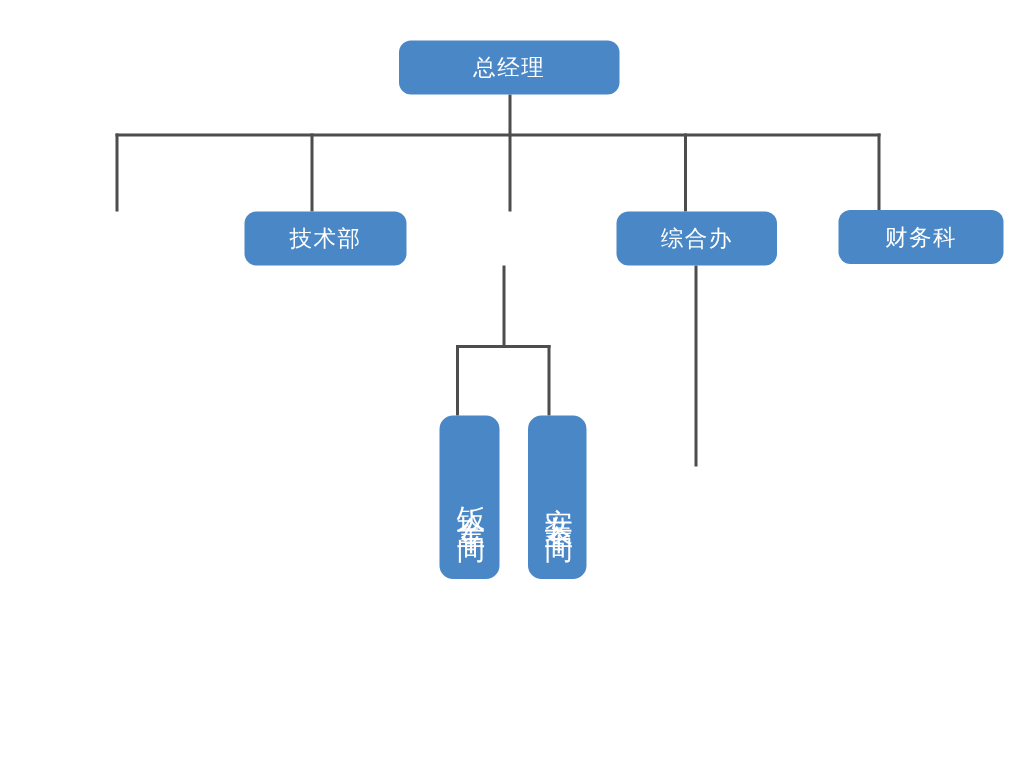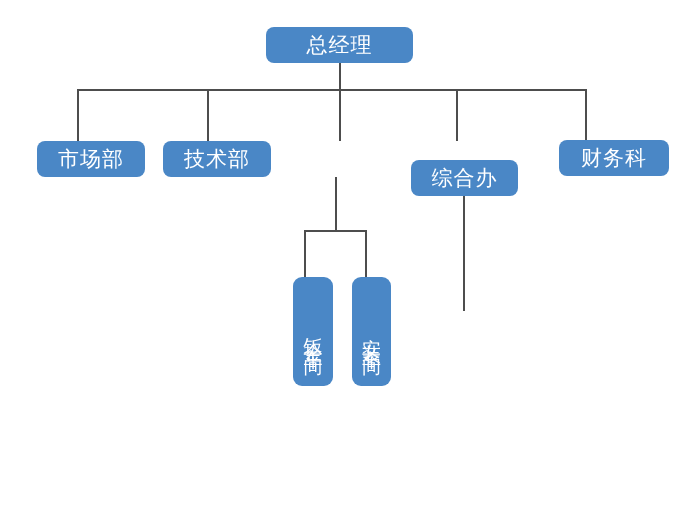--- a/index.html
+++ b/index.html
@@ -16,21 +16,21 @@
     overflow: hidden;
   }
   .node {
     position: absolute;
     background: var(--node-fill, #4a87c6);
     color: var(--node-text, #ffffff);
     border-radius: 8px;
     display: flex;
     align-items: center;
     justify-content: center;
-    font-size: 21px;
+    font-size: 15px;
     letter-spacing: 1px;
     box-sizing: border-box;
     text-align: center;
   }
   .node.vertical {
     writing-mode: vertical-lr;
     text-orientation: upright;
     font-size: 19px;
     letter-spacing: 6px;
     border-radius: 9px;
@@ -53,21 +53,20 @@
   <div class="connector" style="left:456px; top:89px; width:2px; height:52px;"></div>
   <div class="connector" style="left:585px; top:89px; width:2px; height:51px;"></div>
   <div class="connector" style="left:335px; top:177px; width:2px; height:55px;"></div>
   <div class="connector" style="left:304px; top:230px; width:63px; height:2px;"></div>
   <div class="connector" style="left:304px; top:230px; width:2px; height:47px;"></div>
   <div class="connector" style="left:365px; top:230px; width:2px; height:47px;"></div>
   <div class="connector" style="left:463px; top:177px; width:2px; height:134px;"></div>
 
   <div class="node" style="left:266px; top:27px; width:147px; height:36px;">总经理</div>
 
-  <div class="node" style="left:37px; top:141px; width:108px; height:36px;">市场部</div>
   <div class="node" style="left:163px; top:141px; width:108px; height:36px;">技术部</div>
-  <div class="node" style="left:411px; top:141px; width:107px; height:36px;margin-top:19px;">综合办</div>
+  <div class="node" style="left:411px; top:141px; width:107px; height:36px;">综合办</div>
   <div class="node" style="left:533px; top:140px; width:110px; height:36px;margin-left:26px;">财务科</div>
 
   <div class="node vertical" style="left:293px; top:277px; width:40px; height:109px;">钣金车间</div>
   <div class="node vertical" style="left:352px; top:277px; width:39px; height:109px;">安装车间</div>
 
 </div>
 
 </body></html>

